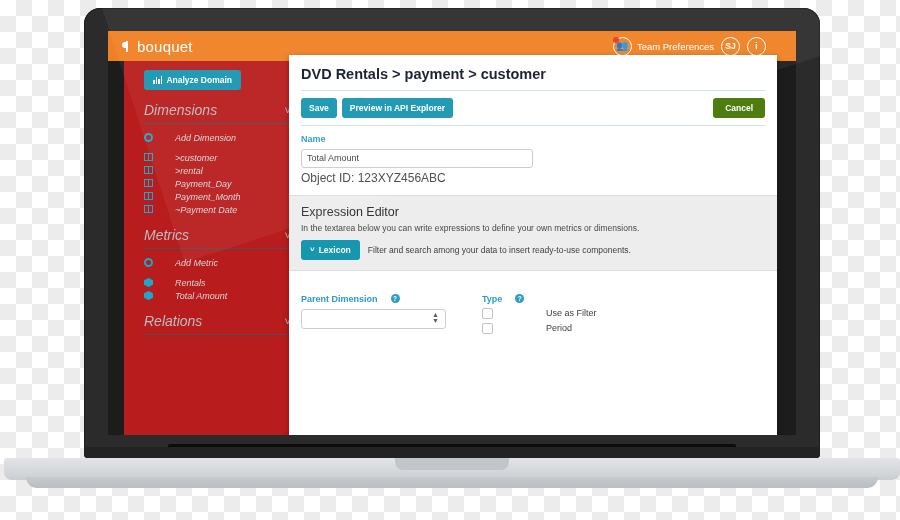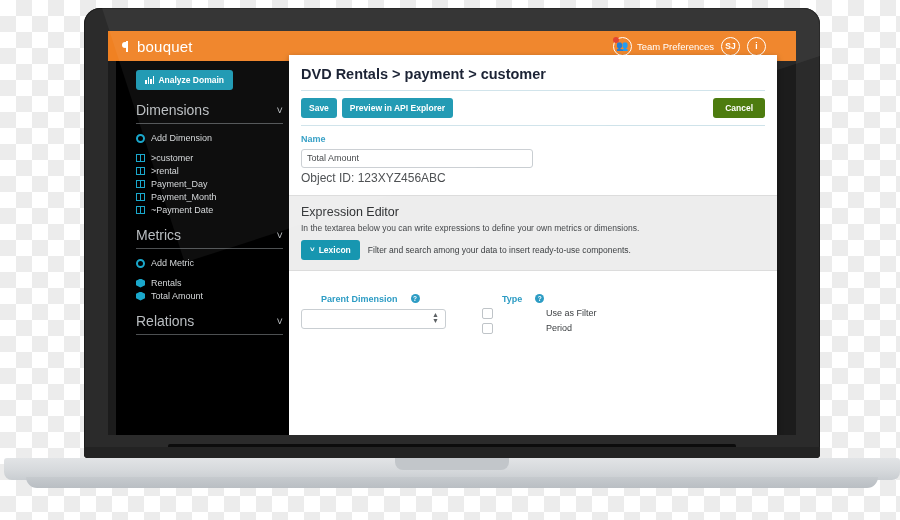--- a/index.html
+++ b/index.html
@@ -84,43 +84,43 @@
     width:19px;height:19px;border-radius:50%;border:1.4px solid #ffffff;
     display:flex;align-items:center;justify-content:center;
     color:#fff;font-size:8.5px;font-weight:bold;position:relative;box-sizing:border-box;
   }
   .tp-icon .glyph{font-size:10px;line-height:1;}
   .tp-dot{position:absolute;left:-1px;top:-1px;width:6px;height:6px;border-radius:50%;background:#e23b26;}
   .tp-label{color:#fff;font-size:9.5px;}
 
   
   .sidebar{
-    position:absolute;left:8px;top:30px;width:181px;height:374px;background:#000000;
+    position:absolute;left:16px;top:30px;width:181px;height:374px;background:#b91c1c;
   }
   .analyze-btn{
     margin:9px 0 0 20px;display:inline-flex;align-items:center;gap:4px;
     background:#1796b0;color:#fff;font-size:8.5px;font-weight:bold;
     padding:5px 9px;border-radius:3px;border:none;cursor:pointer;
   }
   .bar-ico{display:inline-flex;align-items:flex-end;gap:1px;height:8px;}
   .bar-ico i{display:block;width:1.6px;background:#fff;}
   .bar-ico i:nth-child(1){height:4px;}
   .bar-ico i:nth-child(2){height:7px;}
   .bar-ico i:nth-child(3){height:5px;}
   .bar-ico i:nth-child(4){height:8px;}
 
-  .sec{margin:12px 0 0 0;padding:0 14px 0 20px;}
+  .sec{margin:12px 0 0 0;padding:0 14px 0 20px;font-style:italic;}
   .sec-head{
     display:flex;align-items:center;justify-content:space-between;
     border-bottom:1px solid #4d5052;padding-bottom:5px;
   }
   .sec-title{color:#b9bdc0;font-size:14px;font-weight:normal;}
   .chev{color:#b9bdc0;font-size:11px;line-height:1;}
   .sec-body{padding-top:9px;}
-  .row{display:flex;align-items:center;gap:6px;margin-bottom:3px;}
+  .row{display:flex;gap:22px;margin-bottom:3px;}
   .row-lbl{color:#d4d7d9;font-size:9px;}
   .ico-plus{
     width:9px;height:9px;border-radius:50%;border:2px solid #1aa8cc;box-sizing:border-box;
     position:relative;flex:0 0 auto;
   }
   .ico-dim{
     width:9px;height:8px;border:1.4px solid #1aa8cc;box-sizing:border-box;flex:0 0 auto;position:relative;
   }
   .ico-dim:before{
     content:"";position:absolute;left:2.7px;top:0;width:1.4px;height:100%;background:#1aa8cc;
@@ -172,21 +172,21 @@
   .lexrow{display:flex;align-items:center;gap:8px;margin-top:7px;}
   .lex-btn{
     background:#1796b0;color:#fff;border:none;border-radius:3px;
     font-size:8.5px;font-weight:bold;padding:5px 9px;cursor:pointer;
     display:inline-flex;align-items:center;gap:4px;
   }
   .lex-chev{font-size:8px;line-height:1;}
   .lex-txt{font-size:8.5px;color:#3d4043;}
 
   .bottom{display:flex;gap:36px;padding:11px 0 0 0;}
-  .bl-title{color:#2d9cc4;font-size:9px;font-weight:bold;margin-bottom:4px;display:flex;align-items:center;gap:13px;margin-left:20px;}
+  .bl-title{color:#2d9cc4;font-size:9px;font-weight:bold;margin-bottom:4px;display:flex;align-items:center;gap:13px;}
   .help{
     width:9px;height:9px;border-radius:50%;background:#2d9cc4;color:#fff;font-size:6.5px;
     display:inline-flex;align-items:center;justify-content:center;font-weight:bold;
   }
   .sel{
     width:145px;height:20px;border:1px solid #c9ced2;border-radius:3px;background:#fff;
     font-size:9px;color:#3c3f42;font-family:"Liberation Sans",sans-serif;
     appearance:none;-webkit-appearance:none;padding:0 5px;
   }
   .sel-wrap{position:relative;display:inline-block;}

